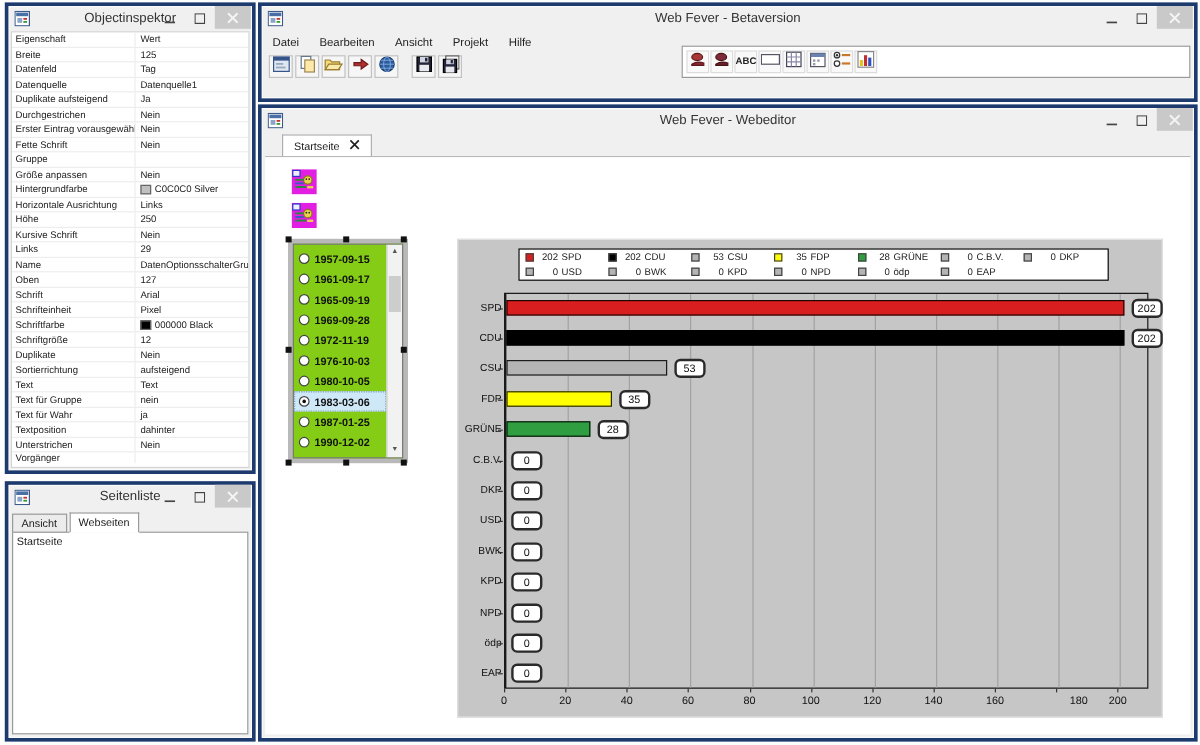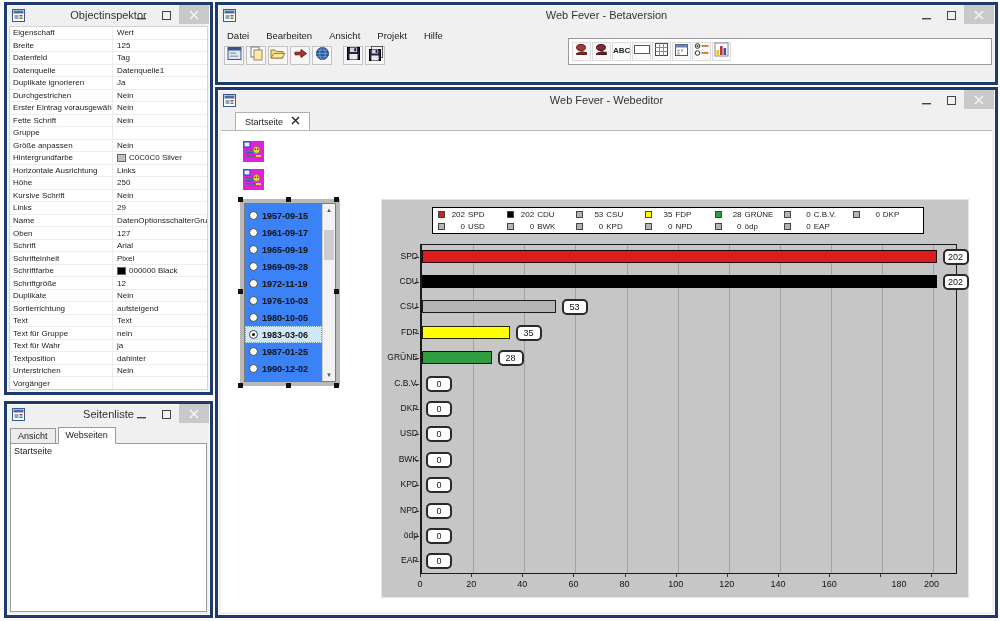--- a/index.html
+++ b/index.html
@@ -17,21 +17,21 @@
   .app-ico { position:absolute; left:5px; top:4px; width:13px; height:13px; }
   .controls { position:absolute; right:1px; top:0; display:flex; height:19px; z-index:5; }
   .ctrl { width:25px; display:flex; align-items:flex-end; justify-content:center; padding-bottom:4px; }
   .ctrl.c-close { width:30px; background:#c9c9c9; align-items:center; padding-bottom:0; }
   
   .propgrid {
     position:absolute; top:21px; left:2px; right:2px; bottom:2px;
     background:#fff; border:1px solid #d4d4d4; display:flex; flex-direction:column; overflow:hidden;
   }
   .prow { flex:1; display:flex; align-items:stretch; border-bottom:1px solid #ededed; font-size:8px; color:#222; min-height:0; }
-  .prow:last-child { border-bottom:none; }
+  .prow:last-child { border-bottom:none;flex-direction:column; }
   .plabel { width:103px; padding-left:3px; border-right:1px solid #ededed; display:flex; align-items:center; white-space:nowrap; overflow:hidden; }
   .pvalue { flex:1; padding-left:4px; display:flex; align-items:center; gap:3px; white-space:nowrap; overflow:hidden; }
   .swatch { width:9px; height:8px; border:1px solid #666; flex:none; }
   
   .sl-tabs { position:absolute; top:23px; left:3px; display:flex; align-items:flex-end; z-index:2; }
   .sl-tab { font-size:9px; padding:2px 7px; background:#ececec; border:1px solid #9a9a9a; margin-right:2px; }
   .sl-tab.active { background:#fff; border-bottom:1px solid #fff; padding-bottom:3px; }
   .sl-panel { position:absolute; top:39px; left:3px; right:3px; bottom:3px; background:#fff; border:1px solid #9a9a9a; font-size:9px; padding:2px 3px; }
   
   .menubar { position:absolute; top:25px; left:9px; display:flex; gap:17px; font-size:9.5px; color:#222; }
@@ -49,21 +49,21 @@
   .ed-tab { font-size:9px; padding:3px 9px; background:#fff; border:1px solid #b0b0b0; border-bottom:none; display:flex; align-items:center; gap:8px; margin-left:14px; }
   .canvas { position:absolute; top:41px; left:3px; right:3px; bottom:3px; background:#fff; overflow:hidden; }
   .comp-ico { position:absolute; width:21px; height:21px; }
   .heading {
     position:absolute; left:212px; top:16px; width:490px; height:31px;
     background:#c2c2c2; color:#000; font-size:22px; line-height:31px; text-align:center; white-space:nowrap;
   }
   
   .sel-frame { position:absolute; left:19px; top:68px; width:100px; height:187px; background:#b9b9b9; padding:4px; }
   .handle { position:absolute; width:5px; height:5px; background:#111; }
-  .radio-box { width:100%; height:100%; background:#3b82f6; border:1px solid #7a7a7a; display:flex; }
+  .radio-box { width:100%; height:100%; background:#84cc16; border:1px solid #7a7a7a; display:flex; }
   .radio-list { flex:1; padding-top:3px; overflow:hidden; }
   .radio-item { height:17px; display:flex; align-items:center; gap:4px; padding-left:3px; font-size:9px; font-weight:700; color:#111; border:1px solid transparent; }
   .radio-item.selected { background:#cfe8f8; border:1px dotted #7a9cc0; }
   .rdot { width:9px; height:9px; border:1px solid #444; border-radius:50%; background:#fff; position:relative; flex:none; }
   .radio-item.selected .rdot::after { content:""; position:absolute; inset:2px; background:#111; border-radius:50%; }
   .radio-scroll { width:13px; border-left:1px solid #cfcfcf; background:#f2f2f2; position:relative; }
   .sarr { position:absolute; left:0; right:0; height:12px; font-size:6px; color:#555; text-align:center; line-height:12px; }
   .sarr.up { top:0; } .sarr.down { bottom:0; }
   .sthumb { position:absolute; left:1px; right:1px; top:26px; height:30px; background:#cdcdcd; }
   
@@ -138,21 +138,21 @@
             <span>Tag</span>
           </div>
         </div>
         <div class="prow">
           <div class="plabel">Datenquelle</div>
           <div class="pvalue">
             <span>Datenquelle1</span>
           </div>
         </div>
         <div class="prow">
-          <div class="plabel">Duplikate ignorieren</div>
+          <div class="plabel">Duplikate aufsteigend</div>
           <div class="pvalue">
             <span>Ja</span>
           </div>
         </div>
         <div class="prow">
           <div class="plabel">Durchgestrichen</div>
           <div class="pvalue">
             <span>Nein</span>
           </div>
         </div>

